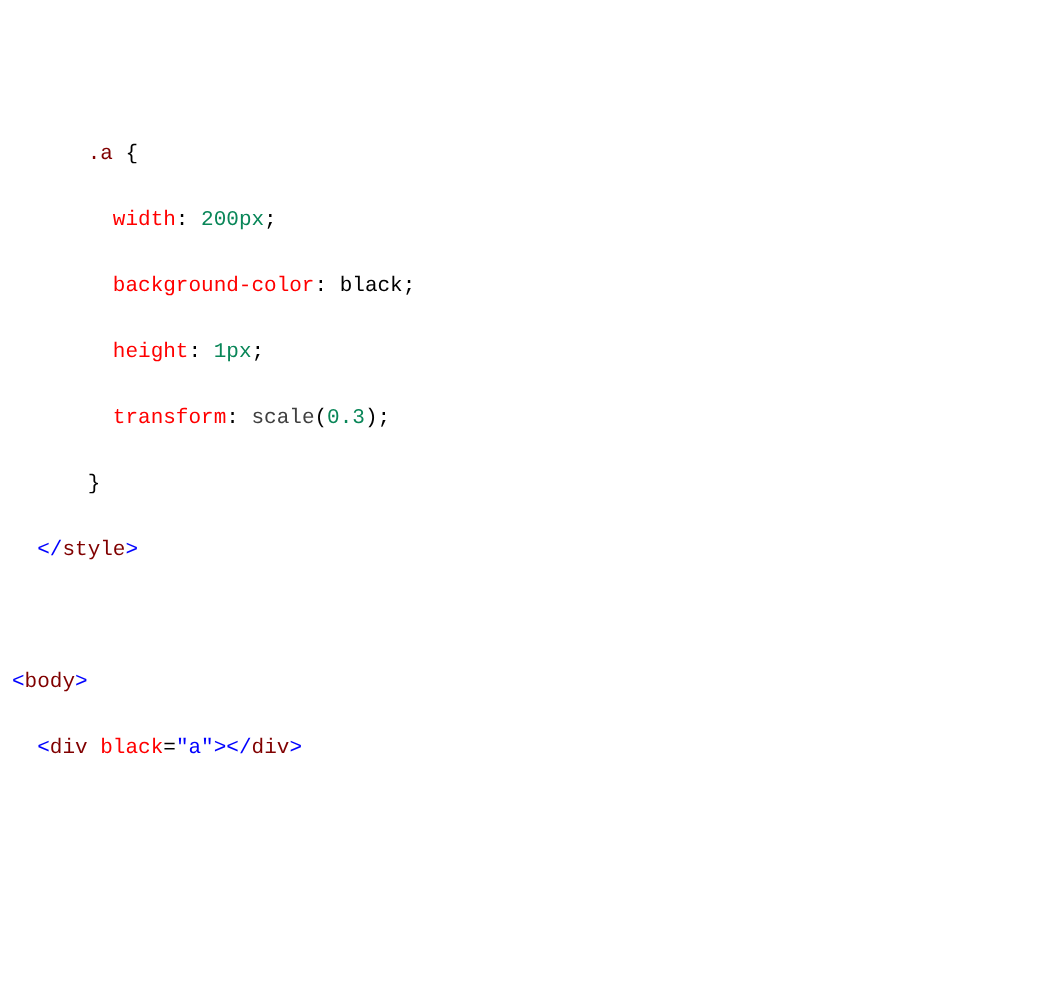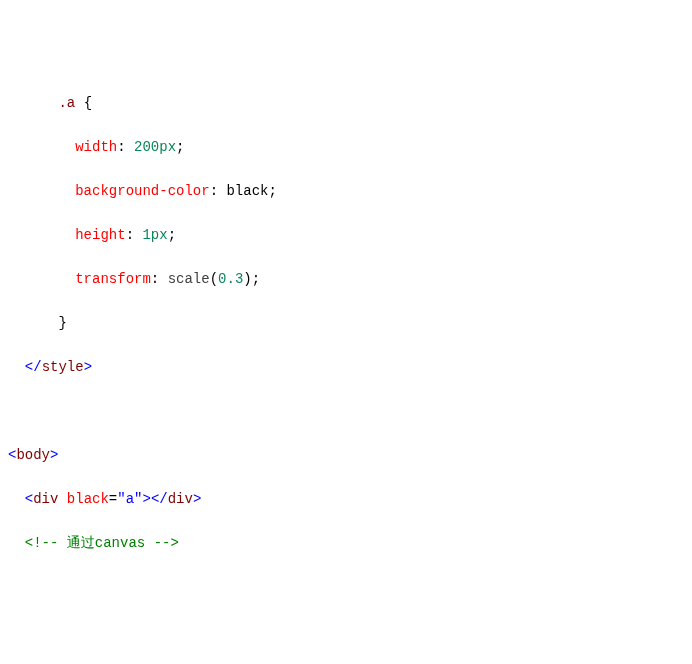--- a/index.html
+++ b/index.html
@@ -33,21 +33,20 @@
 <div id="editor"><span class="line">      <span class="c-sel">.a </span><span class="c-punc">{</span></span>
 <span class="line">        <span class="c-prop">width</span><span class="c-punc">: </span><span class="c-num">200px</span><span class="c-punc">;</span></span>
 <span class="line">        <span class="c-prop">background-color</span><span class="c-punc">: </span><span class="c-valk">black</span><span class="c-punc">;</span></span>
 <span class="line">        <span class="c-prop">height</span><span class="c-punc">: </span><span class="c-num">1px</span><span class="c-punc">;</span></span>
 <span class="line">        <span class="c-prop">transform</span><span class="c-punc">: </span><span class="c-func">scale</span><span class="c-punc">(</span><span class="c-num">0.3</span><span class="c-punc">);</span></span>
 <span class="line">      <span class="c-punc">}</span></span>
 <span class="line">  <span class="c-delim">&lt;/</span><span class="c-tag">style</span><span class="c-delim">&gt;</span></span>
 <span class="line"><span> </span></span>
 <span class="line"><span class="c-delim">&lt;</span><span class="c-tag">body</span><span class="c-delim">&gt;</span></span>
 <span class="line">  <span class="c-delim">&lt;</span><span class="c-tag">div</span><span> </span><span class="c-attr">black</span><span class="c-punc">=</span><span class="c-str">"a"</span><span class="c-delim">&gt;&lt;/</span><span class="c-tag">div</span><span class="c-delim">&gt;</span></span>
-<span class="line">  <span class="c-cmt">&lt;!-- 通过canvas --&gt;</span></span>
 
 
 
 
 
 
 
 
 
 

